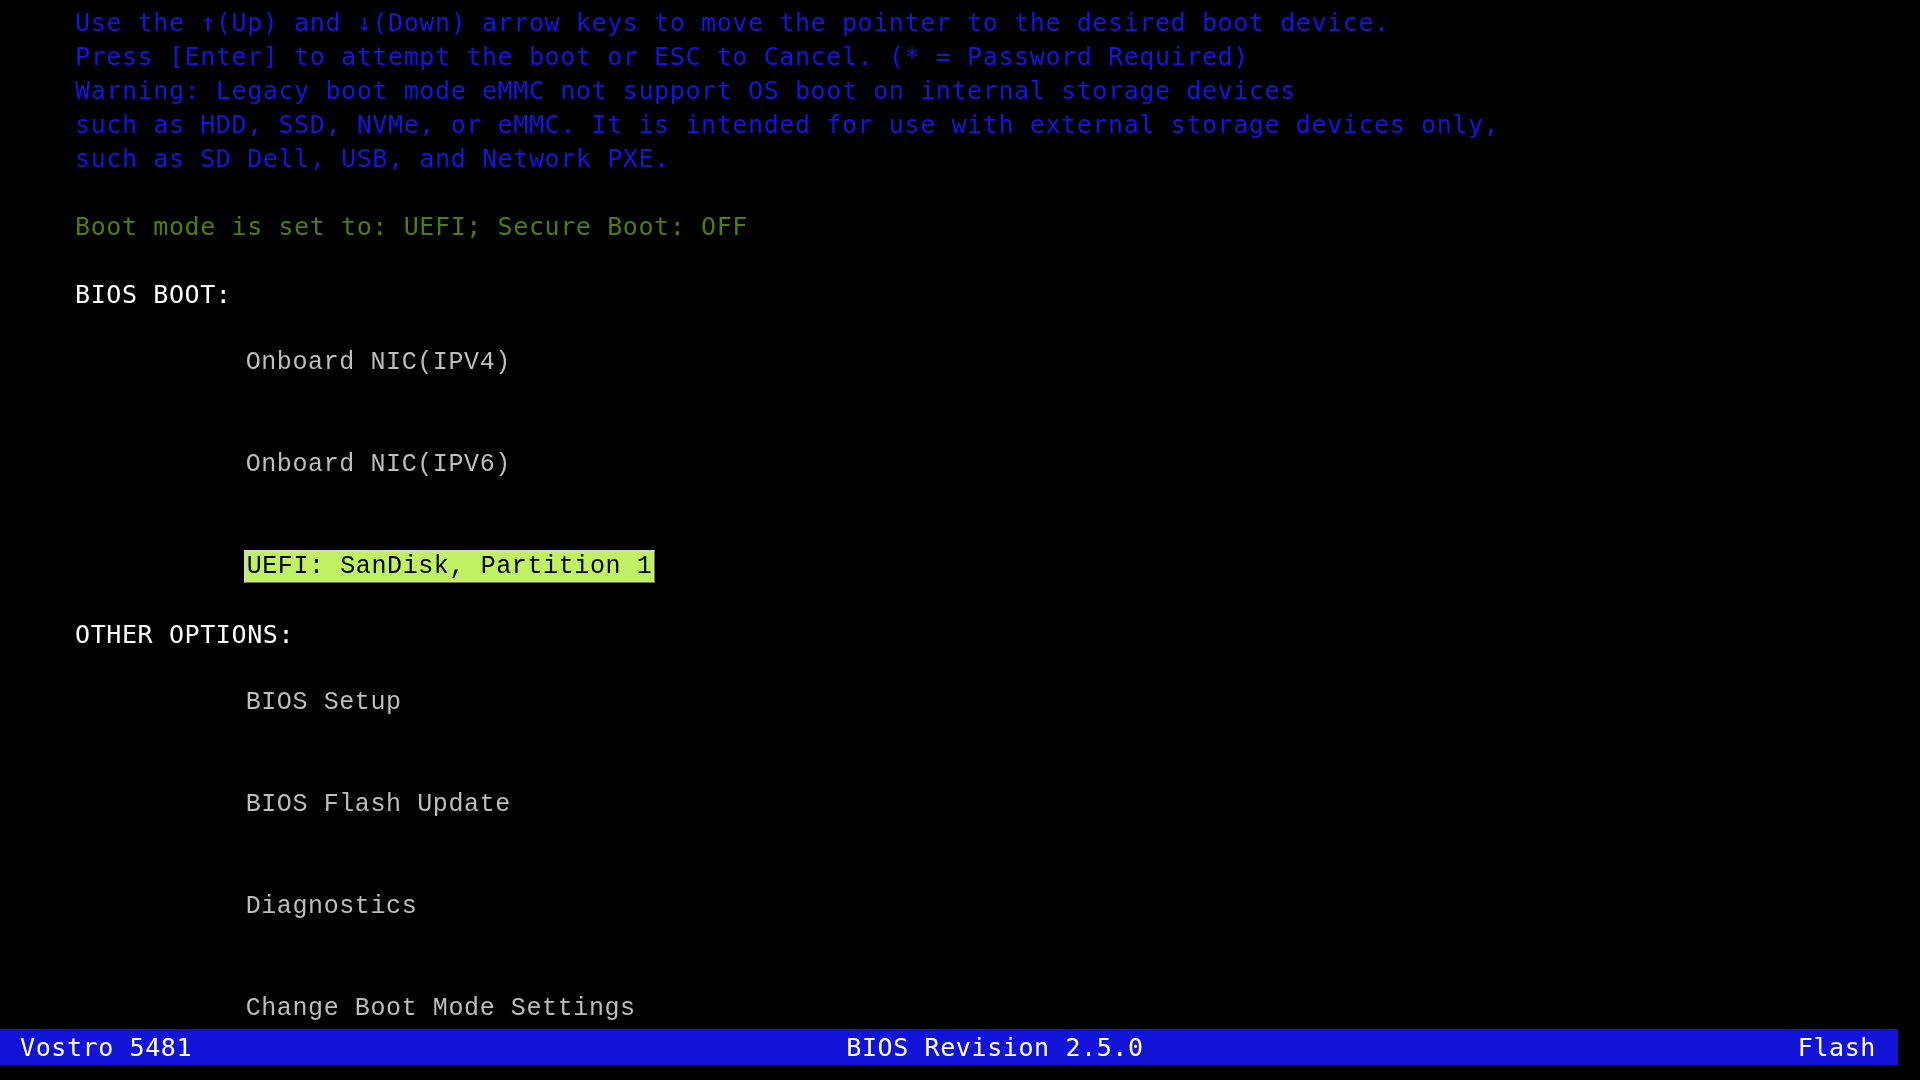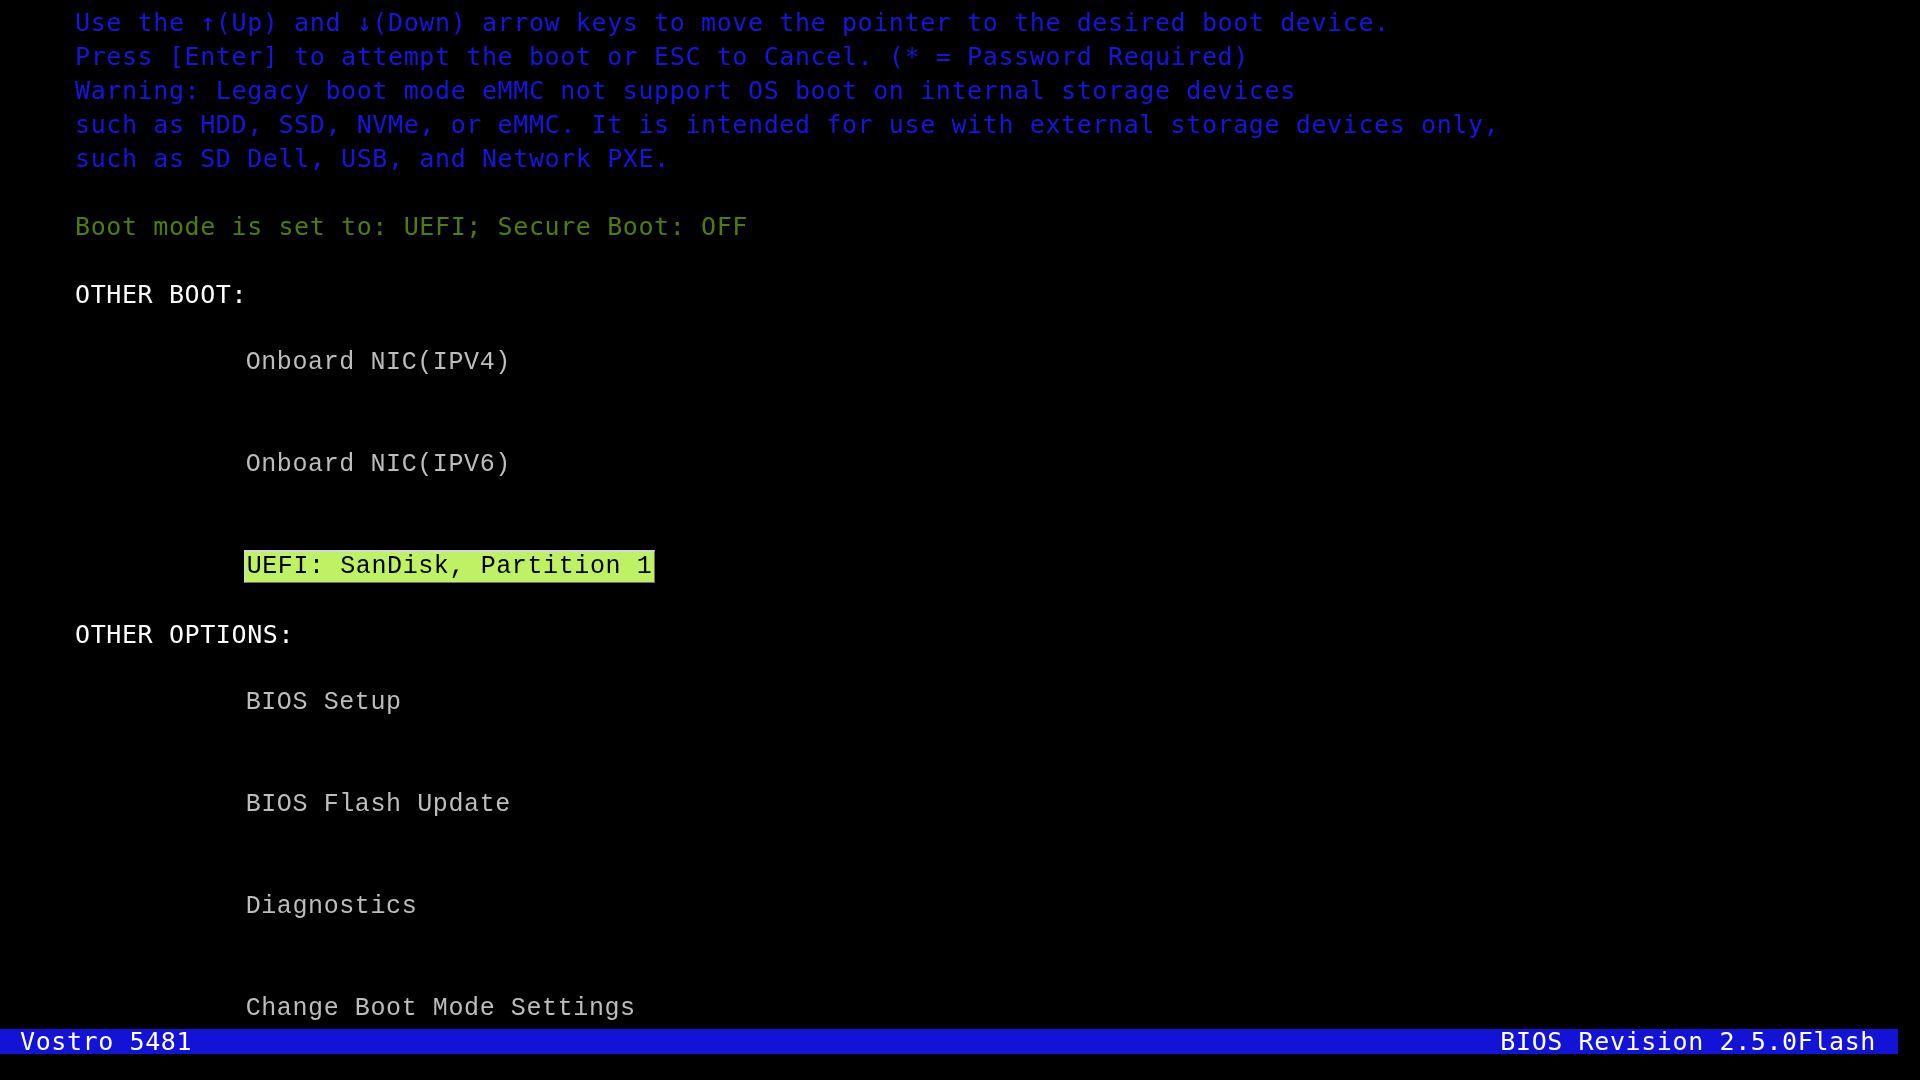--- a/index.html
+++ b/index.html
@@ -57,34 +57,34 @@
     margin-left: -2px;
     line-height: 30px;
   }
 
   
   #status-bar {
     position: absolute;
     left: 0;
     top: 1029px;
     width: 1898px;
-    height: 25px;
+    height: 36px;
     background: #1313d8;
     display: flex;
     align-items: center;
   }
   .status-cell {
     color: #ffffff;
     font-size: 25px;
     letter-spacing: 0.6px;
     white-space: pre;
     font-family: "DejaVu Sans Mono", "Liberation Mono", monospace;
   }
   #status-left   { flex: 0 0 auto; padding-left: 20px; }
-  #status-center { flex: 1 1 auto; text-align: right; }
+  #status-center { flex: 1 1 auto; text-align: center; }
   #status-right  { flex: 0 0 auto; padding-right: 22px; }
 </style>
 </head>
 <body>
 
 <div id="screen">
 
   <div class="text-layer">
 
     <div class="line info">Use the ↑(Up) and ↓(Down) arrow keys to move the pointer to the desired boot device.</div>
@@ -92,21 +92,21 @@
     <div class="line info">Warning: Legacy boot mode eMMC not support OS boot on internal storage devices</div>
     <div class="line info">such as HDD, SSD, NVMe, or eMMC. It is intended for use with external storage devices only,</div>
     <div class="line info">such as SD Dell, USB, and Network PXE.</div>
 
     <div class="spacer-line"></div>
 
     <div class="line mode">Boot mode is set to: UEFI; Secure Boot: OFF</div>
 
     <div class="spacer-line"></div>
 
-    <div class="line header">OTHER BOOT:</div>
+    <div class="line header">BIOS BOOT:</div>
 
     <div class="line item indent">
       <span>Onboard NIC(IPV4)</span>
     </div>
 
     <div class="line item indent">
       <span>Onboard NIC(IPV6)</span>
     </div>
 
     <div class="line item indent">

